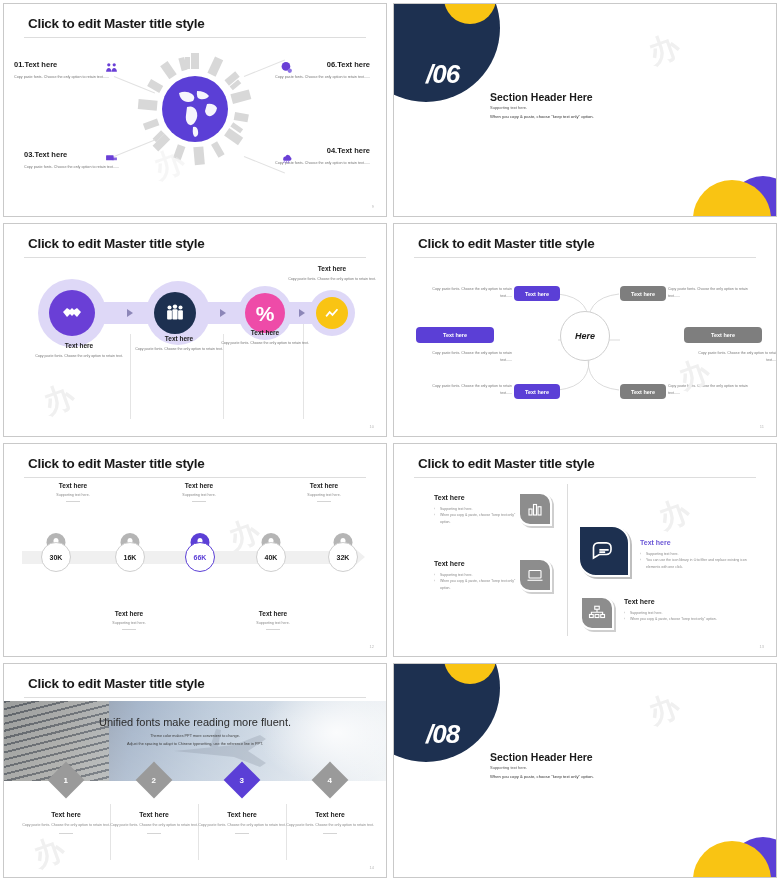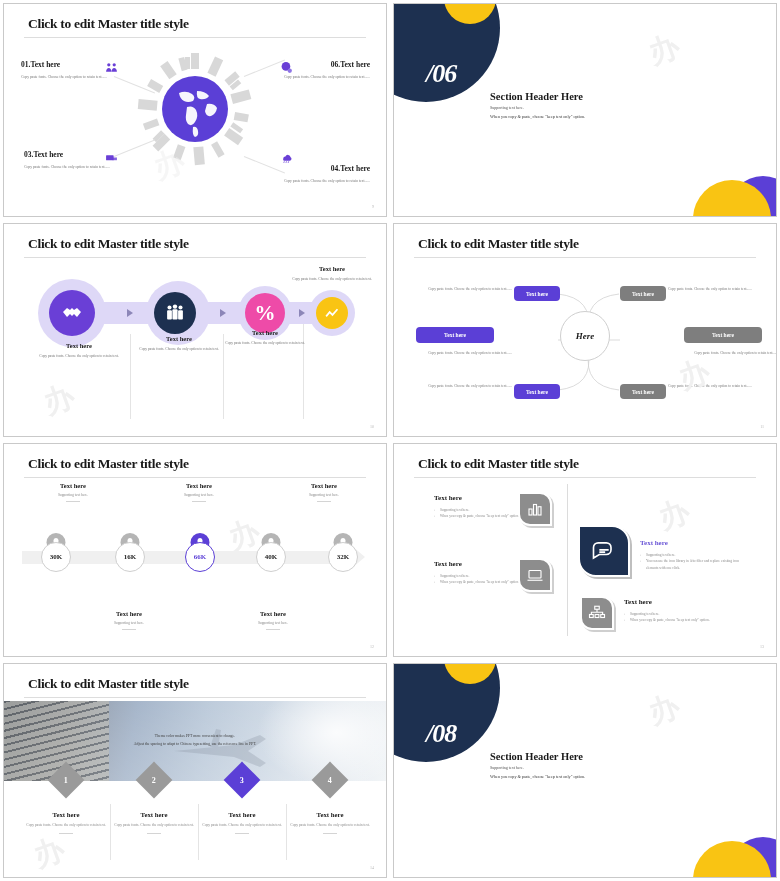--- a/index.html
+++ b/index.html
@@ -16,21 +16,21 @@
     grid-template-rows: 220px 220px 220px 221px;
     background: #ffffff;
   }
   .slide {
     position: relative;
     overflow: hidden;
     background: #ffffff;
     border: 1px solid #c9c9c9;
     margin: 3px;
   }
-  .slide-inner { position: absolute; inset: 0; overflow: hidden; font-family: Liberation Serif, serif; }
+  .slide-inner { position: absolute; inset: 0; overflow: hidden; }
 
   
   .sl-title {
     position: absolute;
     left: 24px; top: 12px;
     font-size: 13.5px; font-weight: bold;
     color: #1a1a1a; letter-spacing: -0.3px;
     white-space: nowrap;
   }
   .sl-rule {
@@ -285,21 +285,21 @@
             <path d="M58 78 q4 -1 5 4 q1 5 -3 6 q-3 -2 -2 -10z"></path>
           </g>
         </svg>
       </div>
 
       <div class="connector" style="left:110px; top:72px; width:44px; transform:rotate(22deg); transform-origin:left center;"></div>
       <div class="connector" style="left:240px; top:72px; width:44px; transform:rotate(-22deg); transform-origin:left center;"></div>
       <div class="connector" style="left:110px; top:152px; width:44px; transform:rotate(-22deg); transform-origin:left center;"></div>
       <div class="connector" style="left:240px; top:152px; width:44px; transform:rotate(22deg); transform-origin:left center;"></div>
 
-      <div class="g-item g-left" style="left:17px; top:56px;">
+      <div class="g-item g-left" style="left:10px; top:56px;">
         <div class="num">01.Text here</div>
         <div class="body">Copy paste fonts. Choose the only option to retain text......</div>
       </div>
       <div class="g-icon" style="left:101px; top:56px;">
         <svg viewBox="0 0 24 24" width="13" height="13" fill="#6a3fd6">
           <circle cx="7" cy="7" r="3"></circle>
             <circle cx="17" cy="7" r="3"></circle>
           <path d="M2 20c0-4 2.5-7 5-7s5 3 5 7z"></path>
             <path d="M12 20c0-4 2.5-7 5-7s5 3 5 7z"></path>
         </svg>
@@ -320,21 +320,21 @@
         <div class="num">03.Text here</div>
         <div class="body">Copy paste fonts. Choose the only option to retain text......</div>
       </div>
       <div class="g-icon" style="left:101px; top:146px;">
         <svg viewBox="0 0 24 24" width="13" height="13" fill="#6a3fd6">
           <rect x="2" y="8" width="14" height="9" rx="1"></rect>
             <path d="M14 12h8v5h-8z" opacity=".8"></path>
         </svg>
       </div>
 
-      <div class="g-item g-right" style="left:246px; top:160px;">
+      <div class="g-item g-right" style="left:246px; top:142px;">
         <div class="num">04.Text here</div>
         <div class="body">Copy paste fonts. Choose the only option to retain text......</div>
       </div>
       <div class="g-icon" style="left:276px; top:146px;">
         <svg viewBox="0 0 24 24" width="13" height="13" fill="#6a3fd6">
           <path d="M6 14a4 4 0 014-4 5 5 0 019.5 1.5A3.5 3.5 0 0118 18H7a3.5 3.5 0 01-1-4z"></path>
           <path d="M8 19l-1 3M12 19l-1 3M16 19l-1 3" stroke="#6a3fd6" stroke-width="1.4"></path>
         </svg>
       </div>
 
@@ -642,20 +642,21 @@
       <div class="sl-rule"></div>
 
       <div class="photo">
         <div class="bldg"></div>
         <div class="cloud"></div>
         <svg class="plane" viewBox="0 0 120 46">
           <path d="M10 24 L70 18 L96 8 L102 12 L84 24 L102 36 L96 40 L70 30 Z" fill="#8d97a6"></path>
           <path d="M46 20 L52 2 L57 3 L54 21 Z" fill="#8d97a6"></path>
         </svg>
       </div>
+      <div class="ph-h">Unified fonts make reading more fluent.</div>
       <div class="ph-p1">Theme color makes PPT more convenient to change.</div>
       <div class="ph-p2">Adjust the spacing to adapt to Chinese typesetting, use the reference line in PPT.</div>
 
       <div class="dia gray" style="left:49px; top:103px;">
         <span>1</span>
       </div>
       <div class="dia gray" style="left:137px; top:103px;">
         <span>2</span>
       </div>
       <div class="dia purple" style="left:225px; top:103px;">

